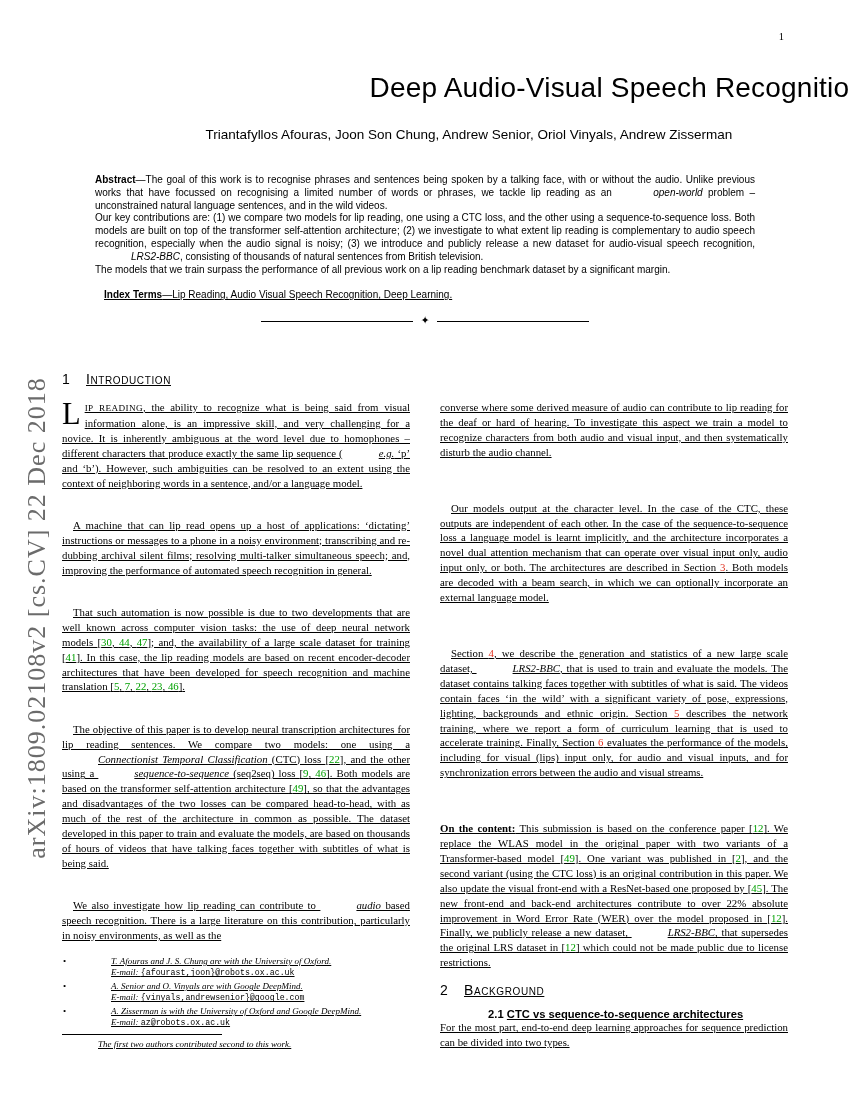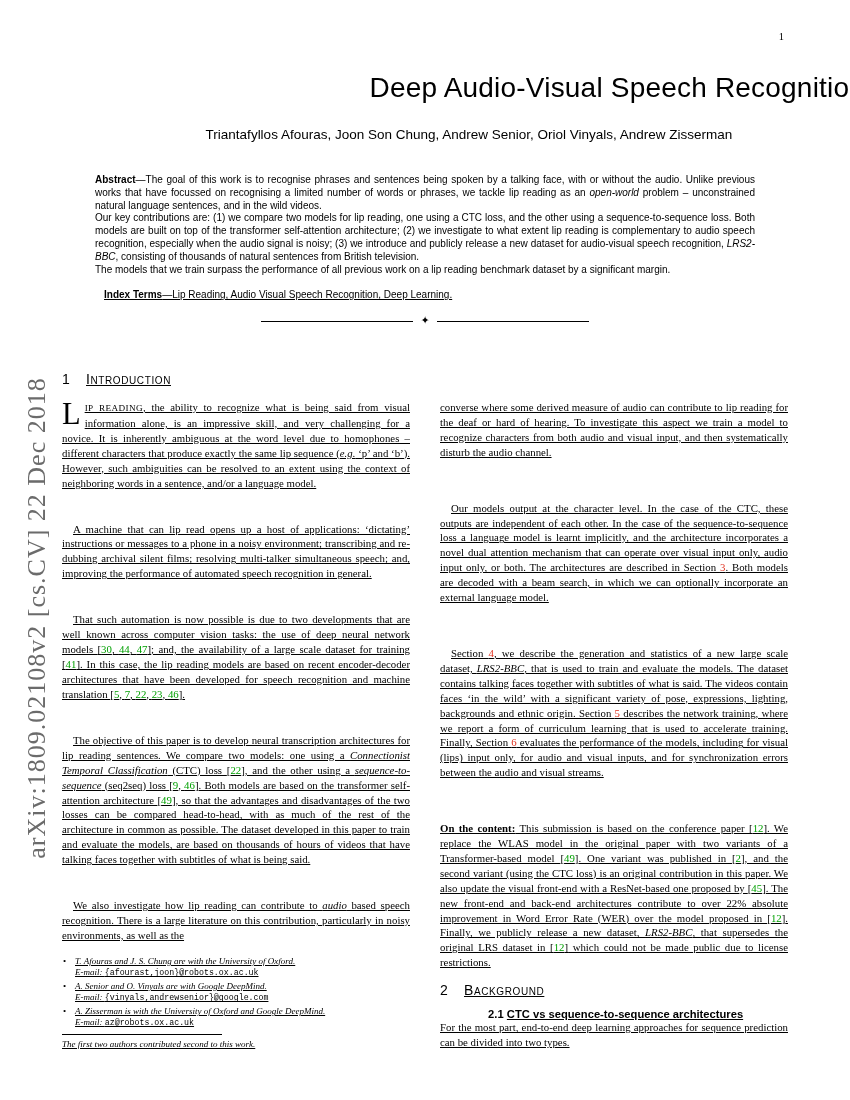--- a/index.html
+++ b/index.html
@@ -50,21 +50,21 @@
 
   .sec-heading { font-family:"Liberation Sans", sans-serif; font-size:14px; font-weight:400; line-height:16px; margin:0 0 13px; }
   .sec-num { display:inline-block; min-width:24px; }
   .sec-title { font-variant:small-caps; letter-spacing:0.6px; }
   .sec2-block { margin-top:12px; flex:0 0 auto; }
   .sec2-block .sec-heading { margin:0 0 10px; }
   .subsec-heading { font-family:"Liberation Sans", sans-serif; font-size:11.2px; font-weight:700; margin:0 0 0;text-align:center; }
   .subsec-num { display:inline-block; min-width:22px; }
 
   .dropcap { float:left; font-size:30.5px; line-height:24px; padding:2px 4px 0 0; }
-  .run-i { font-style:italic; }
+  .run-i { font-style:italic;margin-left:36px; }
   .run-b { font-weight:700; }
   .run-sc { font-size:0.85em; letter-spacing:0.4px; }
   .run-tt { font-family:"Liberation Mono", monospace; font-size:0.92em; font-style:normal; }
   .cite-num { color:var(--citation-green,#00a000); }
   .run-sec { color:var(--section-red,#e0301e); }
 
   .fn-block { flex:0 0 auto; }
   .fn-block .para { font-size:9px; line-height:11.3px; text-align:justify; }
   .para.bulleted { position:relative; padding-left:13px; margin-bottom:2.5px; }
   .bullet-glyph { position:absolute; left:1px; top:0; font-style:normal; }

